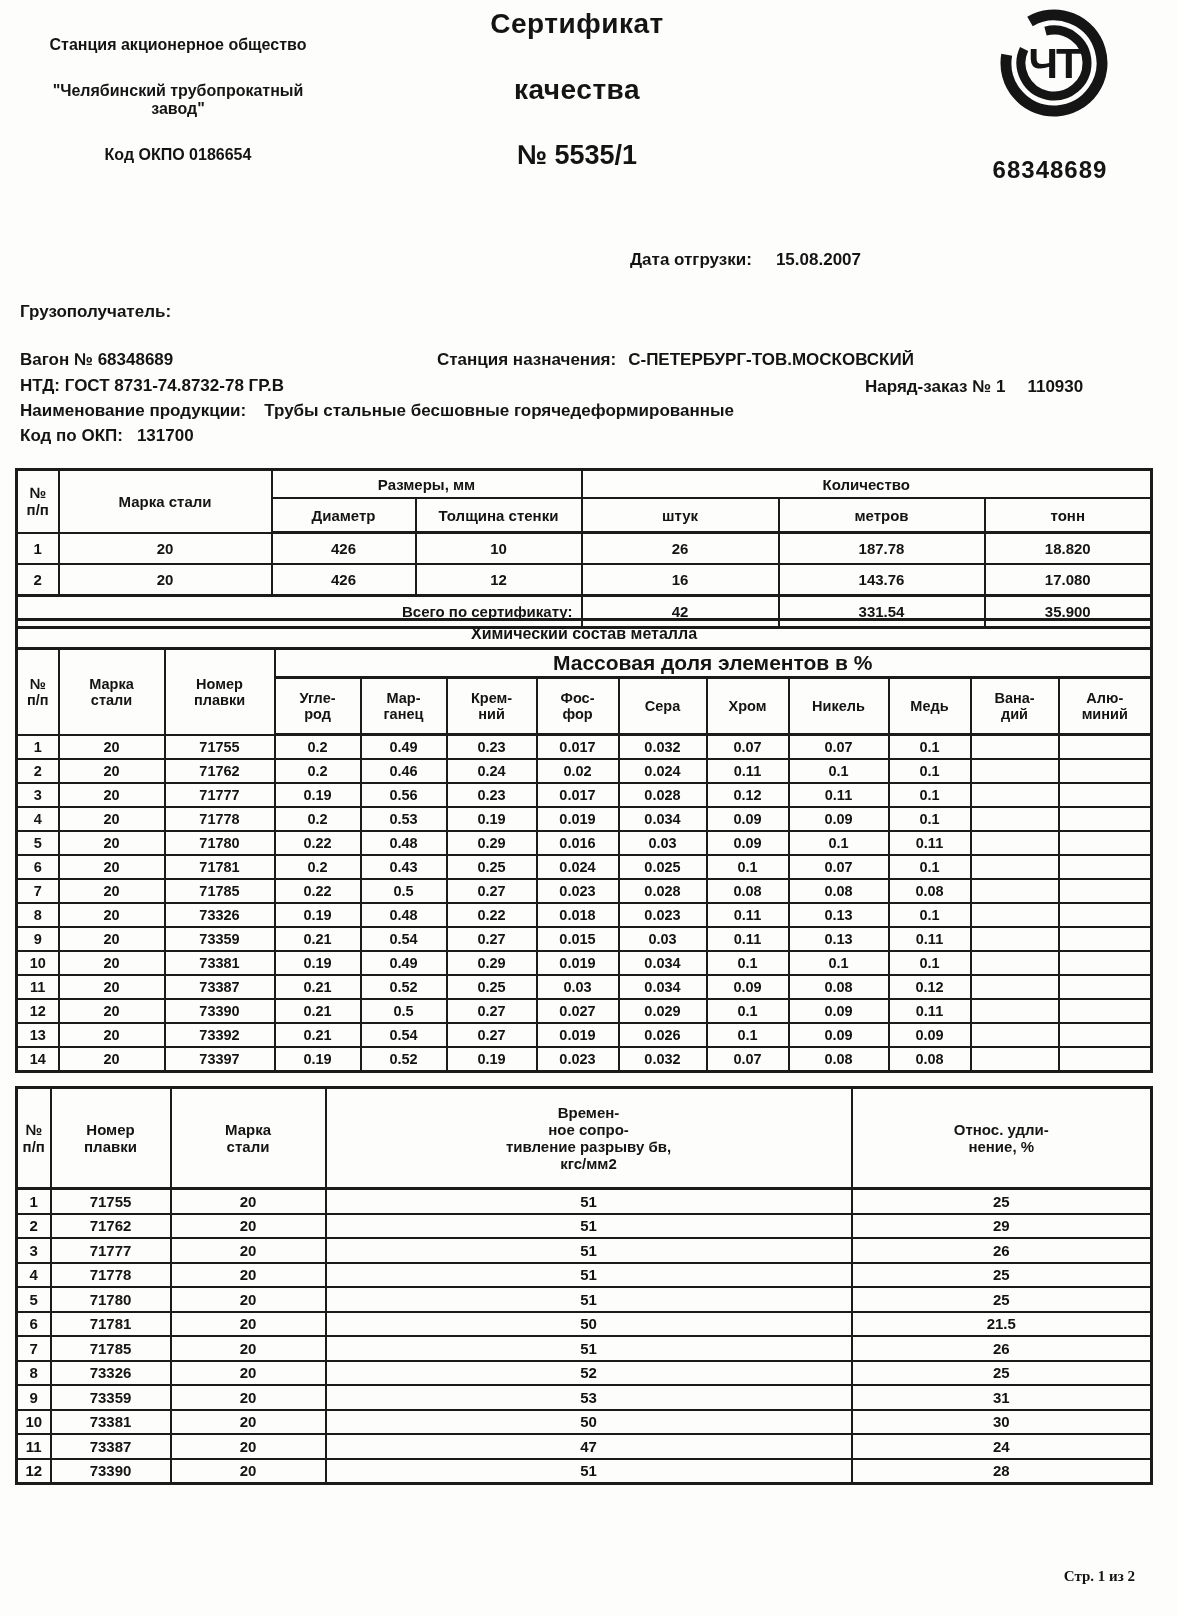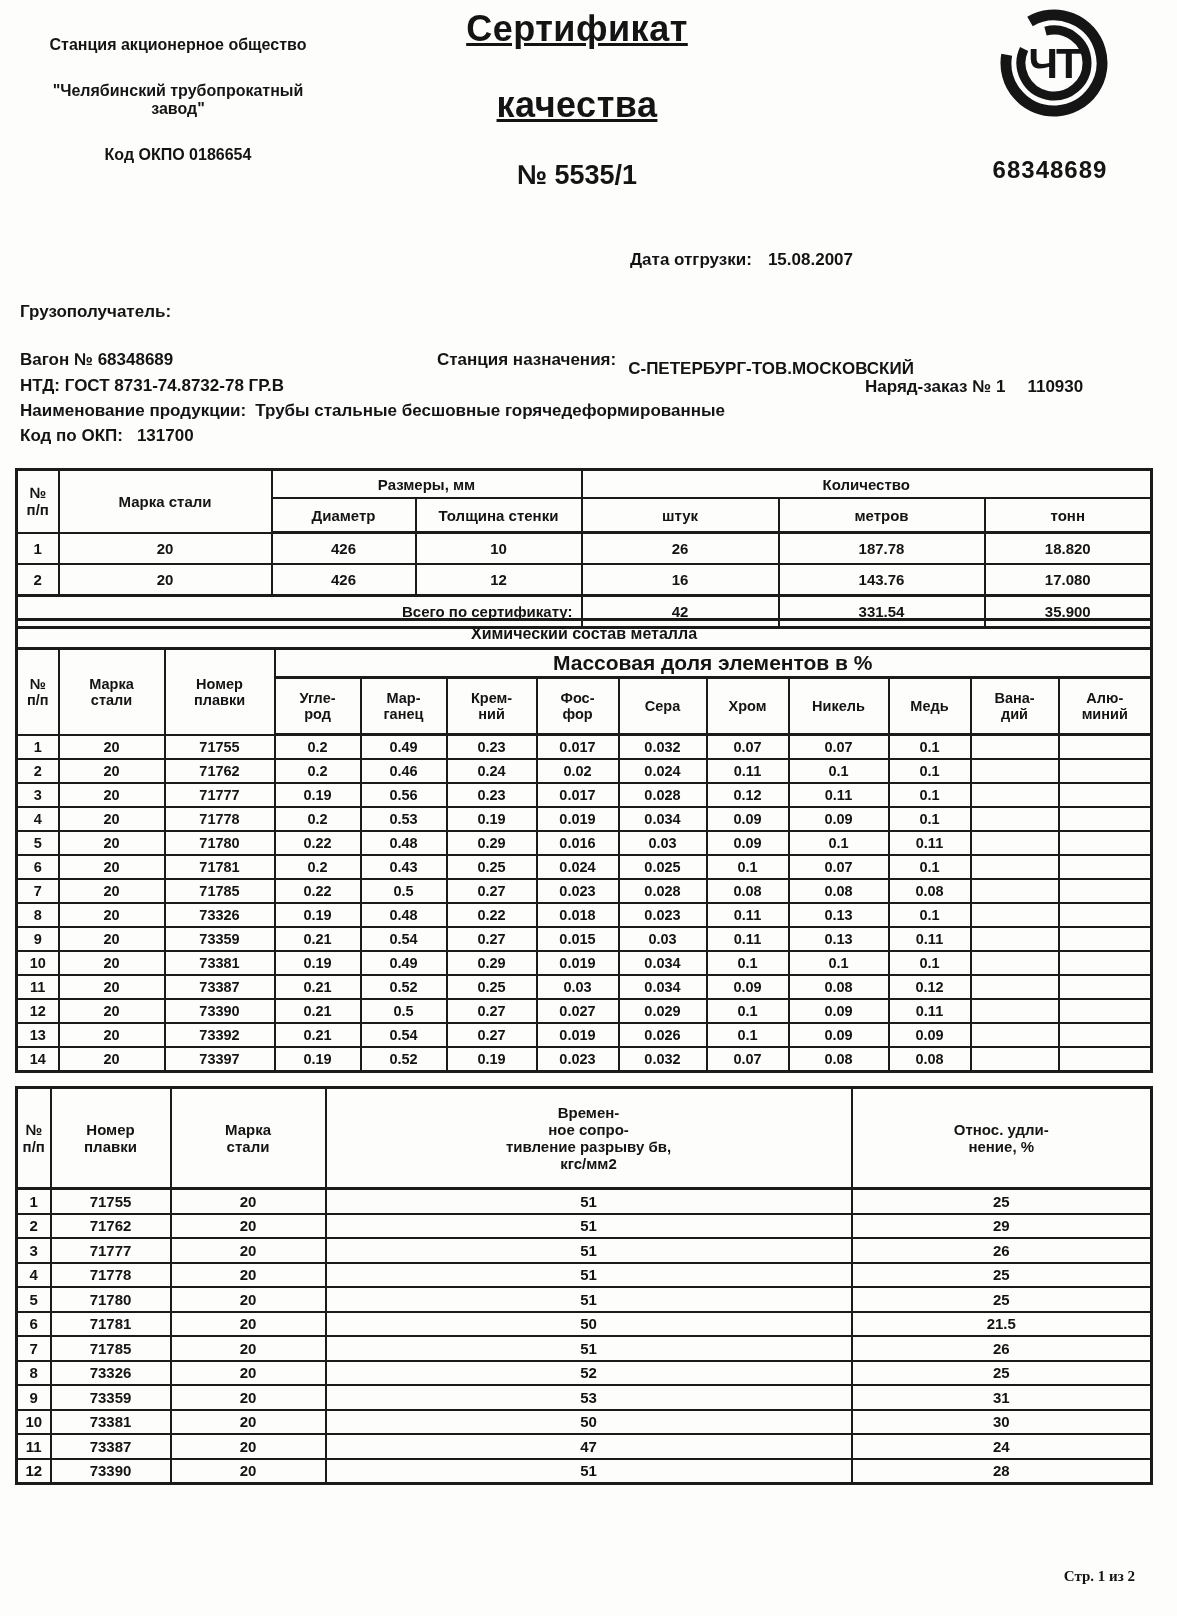--- a/index.html
+++ b/index.html
@@ -12,39 +12,39 @@
     color:#141414;
     overflow:hidden;
   }
   .abs { position:absolute; }
   .pre { white-space:pre-line; }
 
   
   .company-block { left:28px; top:36px; width:300px; text-align:center; font-size:16px; }
   .company-block > div { margin-bottom:28px; }
   .title-block { left:462px; top:8px; width:230px; text-align:center; }
-  .title-word { font-size:36px; letter-spacing:0.5px; margin-bottom:34px;text-decoration:underline; }
+  .title-word { font-size:28px; letter-spacing:0.5px; margin-bottom:34px; }
   .cert-number { font-size:27px; }
   .logo { left:996px; top:2px; width:116px; height:126px; }
   .wagon-stamp { left:980px; top:156px; width:140px; text-align:center; font-size:24px; letter-spacing:1px; }
 
   
   .info { font-size:17px; }
   .row-flex { display:flex; }
   .date-line { left:630px; top:250px; }
-  .date-line .val { margin-left:16px; }
+  .date-line .val { margin-left:24px; }
   .consignee { left:20px; top:302px; }
   .wagon-line { left:20px; top:350px; }
   .station-line { left:437px; top:350px; }
-  .station-line .val { margin-left:12px;margin-top:9px; }
+  .station-line .val { margin-left:12px; }
   .ntd-line { left:20px; top:376px; }
   .order-line { left:865px; top:377px; }
   .order-line .val { margin-left:22px; }
   .product-line { left:20px; top:401px; }
-  .product-line .val { margin-left:9px; }
+  .product-line .val { margin-left:18px; }
   .okp-line { left:20px; top:426px; }
   .okp-line .val { margin-left:14px; }
 
   
   table { border-collapse:collapse; table-layout:fixed; font-weight:bold; color:#141414; }
   .doc-table { position:absolute; left:15px; width:1135px; border:3px solid #1b1b1b; }
   .doc-table th, .doc-table td {
     border:2px solid #1b1b1b;
     text-align:center; vertical-align:middle;
     padding:1px 3px; overflow:hidden;

